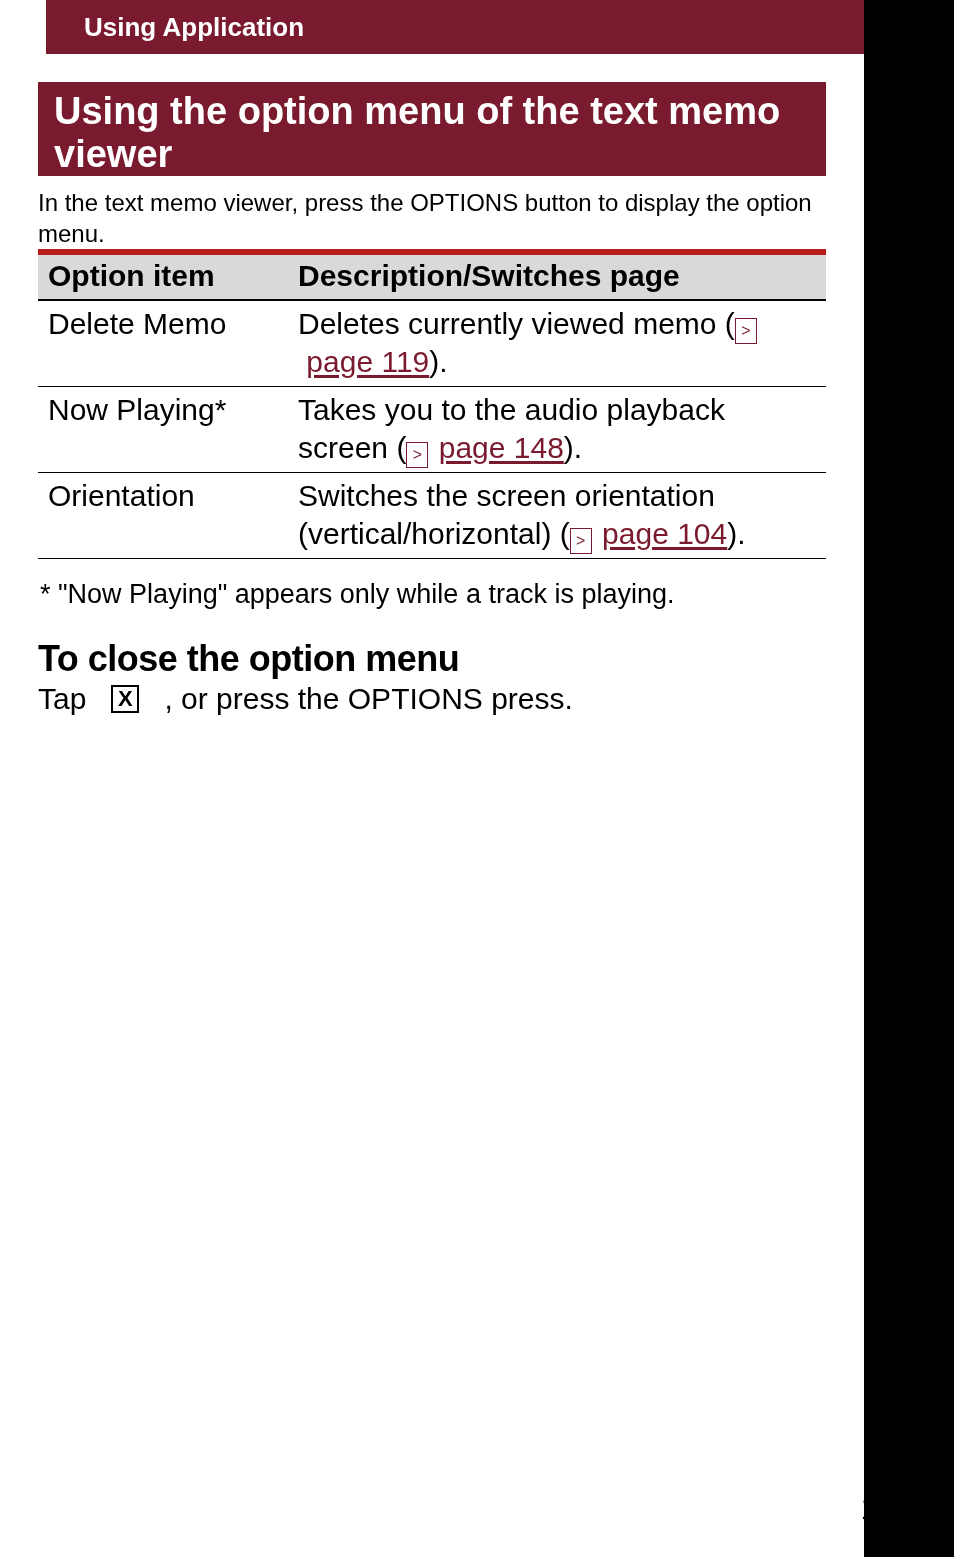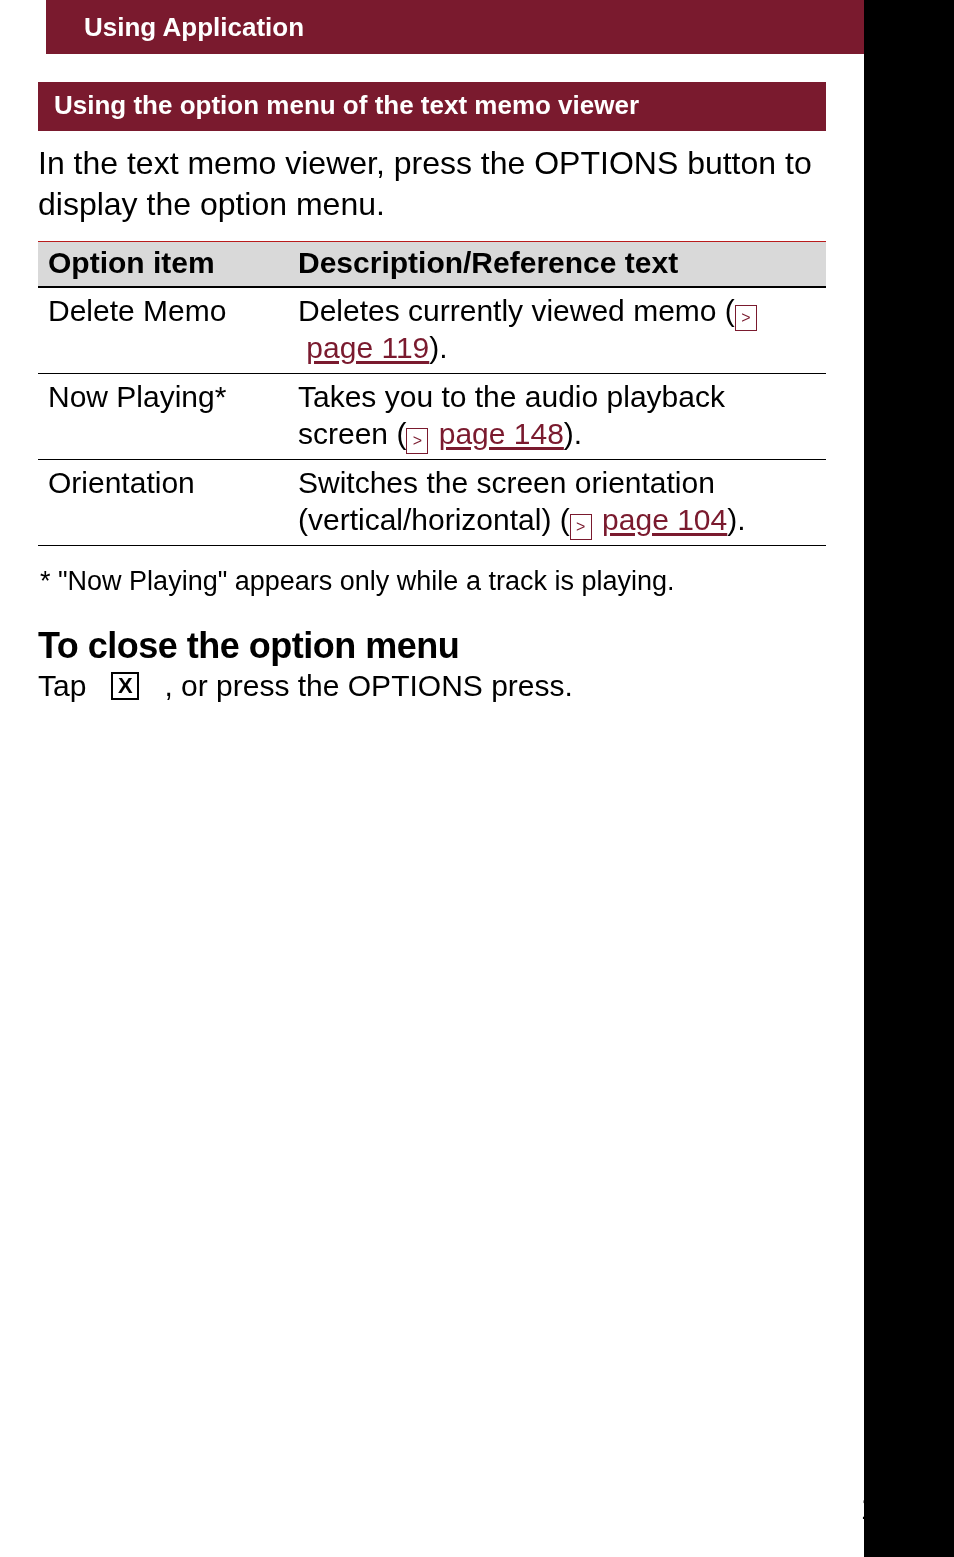--- a/index.html
+++ b/index.html
@@ -49,39 +49,38 @@
       padding: 28px 38px 0 38px;
       position: relative;
       z-index: 2;
       background: #fff;
       margin-right: 90px;
     }
     .title-bar {
       background: #7a1a2e;
       color: #fff;
       font-weight: bold;
-      font-size: 26px;
-      padding: 8px 16px 10px 16px;
+      font-size: 38px;
+      padding: 8px 16px 0 16px;
       margin-bottom: 12px;
     }
     .intro {
-      font-size: 32px;
+      font-size: 24px;
       line-height: 1.28;
-      margin-bottom: 16px;
       padding: 0 4px 0 0;
     }
     table.options {
       width: 100%;
       border-collapse: collapse;
       font-size: 30px;
     }
     table.options th {
       text-align: left;
       background: #d9d9d9;
-      border-top: 1px solid #b91c1c;
+      border-top: 6px solid #b91c1c;
       border-bottom: 2px solid #000;
       padding: 4px 10px 6px 10px;
       font-weight: bold;
     }
     table.options td {
       vertical-align: top;
       border-bottom: 1.5px solid #000;
       padding: 4px 10px 6px 10px;
       line-height: 1.25;
     }
@@ -160,21 +159,21 @@
 <div class="content">
 
   <div class="title-bar">Using the option menu of the text memo viewer</div>
 
   <p class="intro">In the text memo viewer, press the OPTIONS button to display the option menu.</p>
 
   <table class="options">
     <thead>
       <tr>
         <th>Option item</th>
-        <th>Description/Reference text</th>
+        <th>Description/Switches page</th>
       </tr>
     </thead>
     <tbody>
       <tr>
         <td>Delete Memo</td>
         <td>
           <span>Deletes currently viewed memo (</span><span class="page-icon">&gt;</span>&nbsp;<a href="#" class="link">page 119</a><span>).</span>
         </td>
       </tr>
       <tr>

